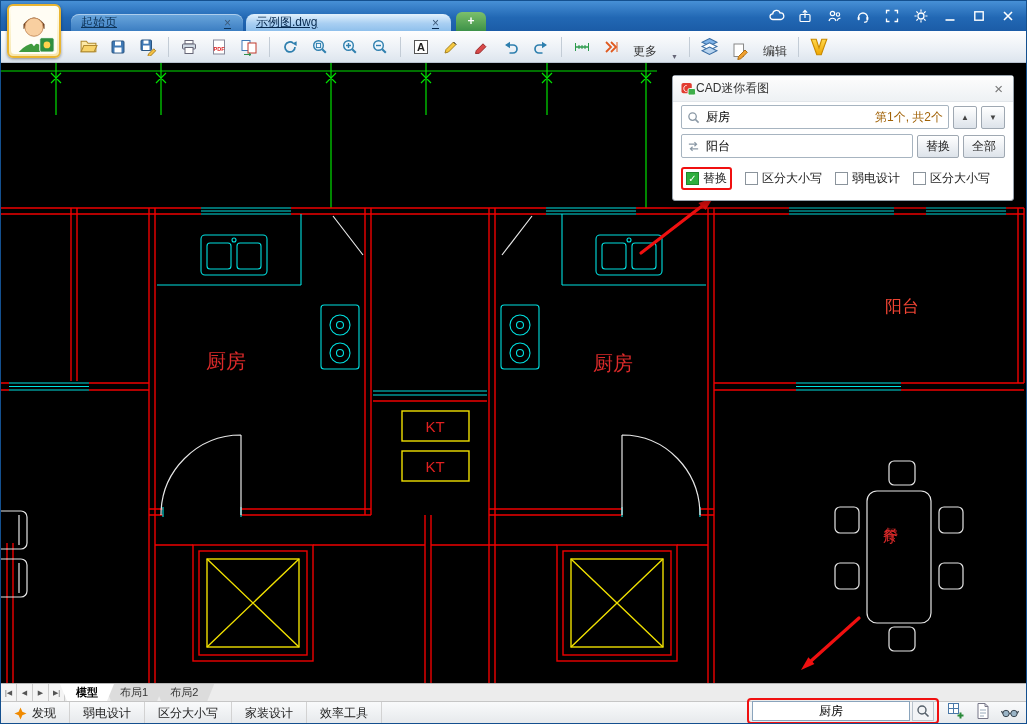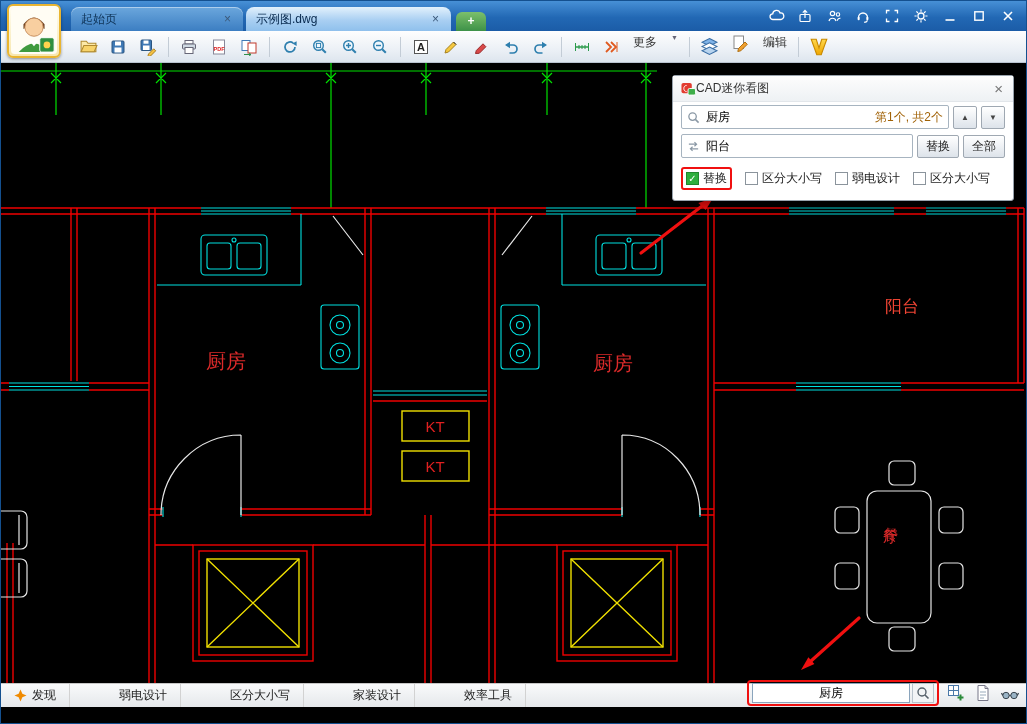--- a/index.html
+++ b/index.html
@@ -10,38 +10,38 @@
     font-family:"Liberation Sans","DejaVu Sans",sans-serif;
     font-size:12px;
   }
   
   .titlebar{height:30px;background:linear-gradient(#4790d6,#2268b4 55%,#1b5ca7);
     display:flex;align-items:flex-end;position:relative;padding-left:70px;}
   .logo{position:absolute;left:6px;top:3px;width:54px;height:54px;z-index:30;
     border:2px solid #e9b531;border-radius:6px;background:linear-gradient(#fffdf2,#f7e7ae);
     box-shadow:0 1px 3px rgba(0,0,0,.4);display:flex;align-items:center;justify-content:center;}
   .tabs{display:flex;align-items:flex-end;height:100%;}
-  .tab{height:24px;border-radius:8px 8px 0 0;padding:0 10px;display:flex;align-items:center;
-    font-size:12px;margin-right:3px;position:relative;}
+  .tab{height:17px;border-radius:8px 8px 0 0;padding:0 10px;display:flex;align-items:center;
+    font-size:12px;margin-right:3px;position:relative;text-decoration:underline;}
   .tab.inactive{width:172px;background:linear-gradient(#6ba7dd,#3c7ec2);color:#0e3357;
     box-shadow:inset 0 1px 0 rgba(255,255,255,.45);}
   .tab.active{width:205px;background:linear-gradient(#e2f1fc,#a9cff2 55%,#8fc0ec);color:#07294e;}
   .tab .tab-label{flex:1;white-space:nowrap;overflow:hidden;}
   .tab .tab-x{font-size:12px;color:#3c5a7a;padding:0 2px;}
   .tab-new{width:30px;height:19px;border-radius:6px 6px 0 0;margin-left:2px;
     background:linear-gradient(#7cc06b,#3d9148);color:#fff;text-align:center;line-height:19px;
     font-weight:bold;align-self:flex-end;}
   .win-icons{position:absolute;right:8px;top:0;height:30px;display:flex;align-items:center;gap:9px;}
   .wbtn{width:20px;height:20px;display:flex;align-items:center;justify-content:center;border-radius:3px;}
   
   .toolbar{height:32px;background:linear-gradient(#fefefe,#eaeff5 65%,#dde5ee);
     border-bottom:1px solid #b9c3cf;display:flex;align-items:center;gap:4px;padding-left:74px;}
   .tbtn{width:26px;height:26px;display:flex;align-items:center;justify-content:center;border-radius:3px;}
   .tsep{width:1px;height:20px;background:#c3ccd6;margin:0 3px;}
-  .tlabel{font-size:12px;color:#333;display:flex;align-items:flex-start;gap:14px;padding:0 4px;height:26px;}
+  .tlabel{font-size:12px;color:#333;display:flex;align-items:flex-end;gap:14px;padding:0 4px;height:26px;}
   .tlabel .dd{font-size:7px;color:#667;}
   
   .canvas{position:relative;height:620px;background:#000;overflow:hidden;}
   .canvas svg.drawing{position:absolute;left:0;top:0;}
   
   .dialog{position:absolute;top:12px;right:12px;width:342px;background:#fff;z-index:10;
     border:1px solid #98a2ac;border-radius:3px;box-shadow:0 3px 12px rgba(0,0,0,.45);}
   .dlg-title{height:26px;display:flex;align-items:center;gap:0;padding:0 8px;
     background:linear-gradient(#fdfdfd,#eef1f4);border-bottom:1px solid #e2e6ea;color:#333;}
   .dlg-close{margin-left:auto;color:#777;font-size:15px;line-height:1;padding:0 2px;}
@@ -65,21 +65,21 @@
   
   .layoutbar{height:18px;background:#ececec;border-top:1px solid #b5b5b5;display:flex;
     align-items:stretch;font-size:11px;position:relative;z-index:2;}
   .navbtn{width:16px;text-align:center;color:#555;font-size:7px;line-height:17px;
     background:#f4f4f4;border-right:1px solid #ccc;}
   .ltab{padding:0 16px;line-height:17px;color:#333;background:#dcdcdc;margin:0 -5px;
     clip-path:polygon(0 0,100% 0,calc(100% - 7px) 100%,7px 100%);}
   .ltab.active{background:#fff;color:#000;font-weight:bold;z-index:3;position:relative;}
   
   .statusbar{height:24px;background:linear-gradient(#f9fafb,#e5e8eb);border-top:1px solid #c6c6c6;
-    display:flex;align-items:flex-start;color:#222;position:relative;z-index:4;gap:36px;}
+    display:flex;align-items:flex-start;color:#222;position:relative;z-index:4;}
   .sitem{display:flex;align-items:center;gap:5px;padding:0 13px;height:100%;
     border-right:1px solid #d2d2d2;}
   .bcluster{position:absolute;right:6px;bottom:1px;display:flex;align-items:center;gap:7px;}
   .bsearch-hl{display:flex;align-items:center;gap:2px;border:2px solid #f01010;border-radius:4px;
     padding:1px 3px;background:rgba(255,255,255,.02);}
   .bsearch{width:158px;height:20px;border:1px solid #8aa4bc;font:12px "Liberation Sans","DejaVu Sans",sans-serif;
     padding:0 6px;text-align:center;outline:none;color:#000;background:#fff;}
   .magbtn{width:22px;height:20px;display:flex;align-items:center;justify-content:center;background:#f2f4f6;border:1px solid #b9c3cc;}
   .sic{width:20px;height:20px;display:flex;align-items:center;justify-content:center;}
 </style>
@@ -470,20 +470,29 @@
           <span>弱电设计</span>
         </span>
         <span class="chk">
           <span class="cbox"></span>
           <span>区分大小写</span>
         </span>
       </div>
     </div>
   </div>
 
+  <div class="layoutbar">
+    <span class="navbtn">|◀</span>
+    <span class="navbtn">◀</span>
+    <span class="navbtn">▶</span>
+    <span class="navbtn">▶|</span>
+    <span class="ltab active">模型</span>
+    <span class="ltab">布局1</span>
+    <span class="ltab">布局2</span>
+  </div>
 
   <div class="statusbar">
     <span class="sitem">
       <svg width="13" height="13" viewBox="0 0 14 14">
           <polygon points="7,0.5 9,5 13.5,7 9,9 7,13.5 5,9 0.5,7 5,5" fill="#f08a00"></polygon>
         </svg>
       <span>发现</span>
     </span>
     <span class="sitem">
         <span>弱电设计</span>

